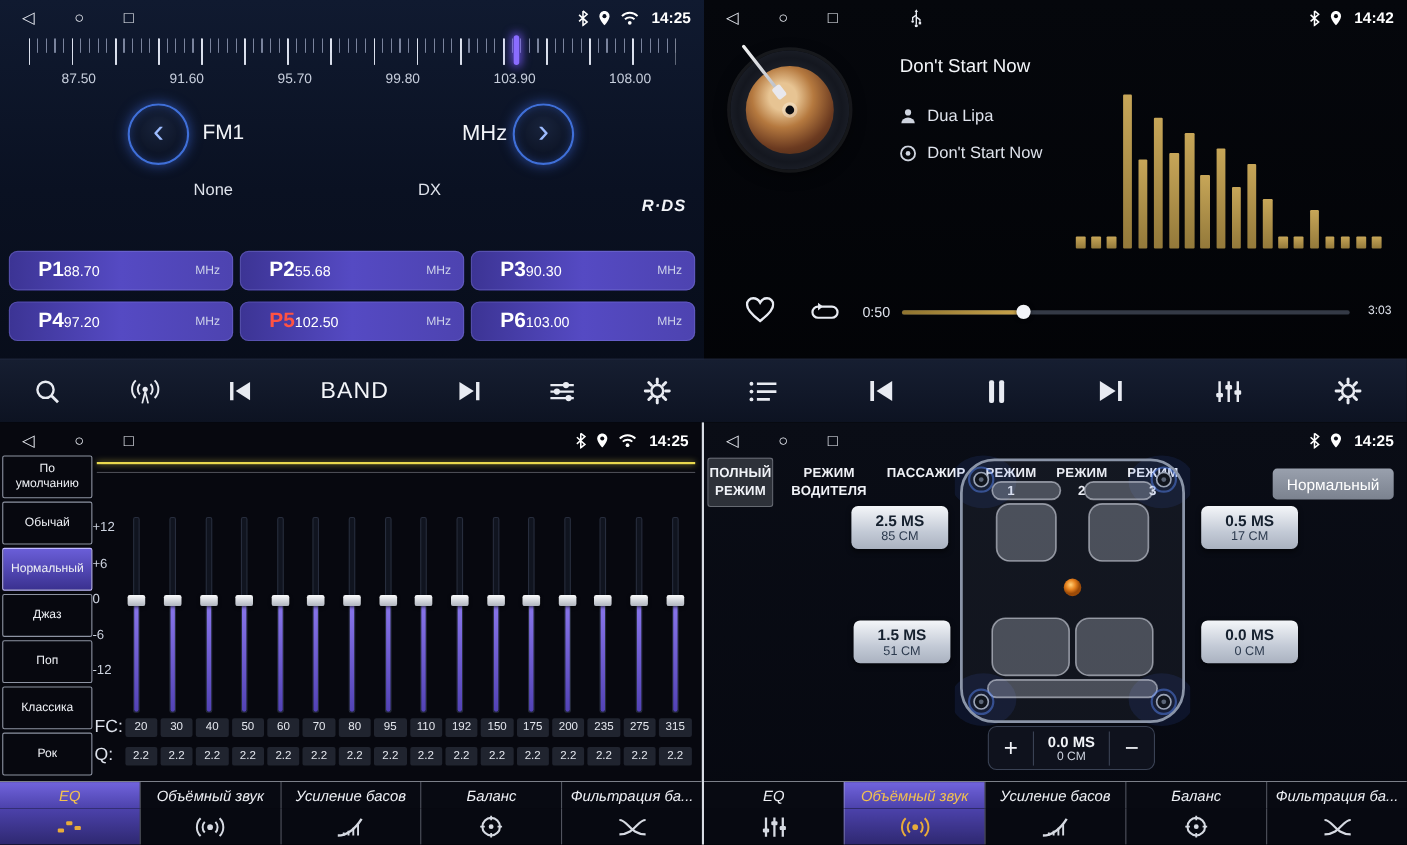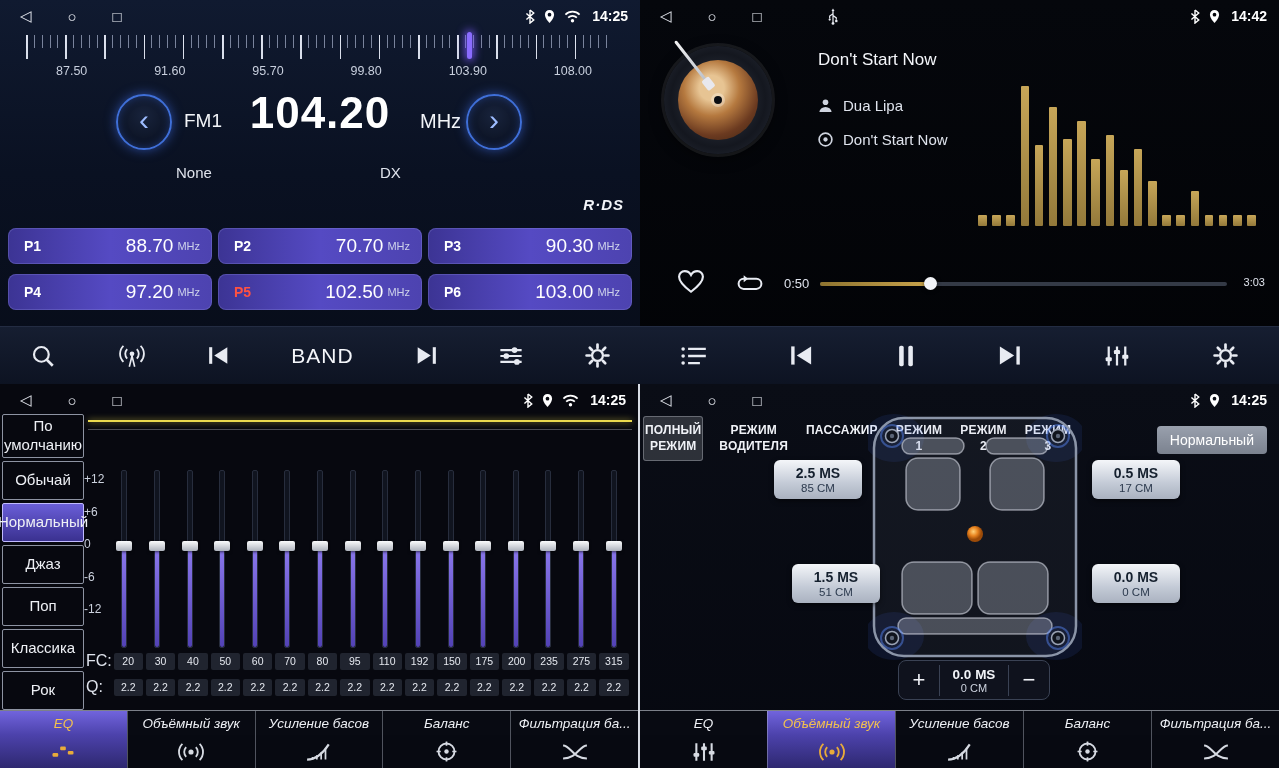--- a/index.html
+++ b/index.html
@@ -43,31 +43,31 @@
     display:flex; align-items:center; justify-content:center; padding-bottom:5px; cursor:pointer;
     box-shadow:0 0 12px rgba(70,120,255,.55), inset 0 0 9px rgba(70,120,255,.35); }
   #tune-down { left:116px; top:8px; }
   #tune-up   { left:466px; top:8px; }
   .band-name { position:absolute; left:184px; top:24px; font-size:19px; color:#f2f4f8; }
   .band-sub  { position:absolute; left:176px; top:78px; font-size:15px; color:#dfe3ec; }
   .freq-value{ position:absolute; left:232px; top:2px; width:176px; text-align:center;
     font-size:44px; font-weight:bold; letter-spacing:1px; color:#fff; }
   .freq-unit { position:absolute; left:420px; top:24px; font-size:20px; color:#f2f4f8; }
   .freq-mode { position:absolute; left:380px; top:78px; font-size:15px; color:#dfe3ec; }
-  .rds-badge { position:absolute; right:16px; top:196px; font-size:15px; font-weight:bold;
+  .rds-badge { position:absolute; right:16px; top:179px; font-size:15px; font-weight:bold;
     font-style:italic; letter-spacing:1px; color:#f2f4f8; }
   .presets { position:absolute; left:8px; right:8px; top:228px;
     display:grid; grid-template-columns:repeat(3,1fr); gap:10px 6px; }
   .preset { height:36px; border-radius:8px; cursor:pointer;
     background:linear-gradient(90deg,#3c3494 0%,#554ac3 50%,#4d43b0 100%);
     box-shadow:inset 0 0 0 1px rgba(150,150,230,.28);
     display:flex; align-items:center; padding:0 12px 0 16px; }
-  .p-label { font-size:14px; font-weight:bold; color:#fff; width:34px; }
+  .p-label { font-size:19px; font-weight:bold; color:#fff; width:34px;text-align:right; }
   .preset.active .p-label { color:#ff5242; }
-  .p-freq { flex:1; text-align:right; font-size:19px; color:#fff; }
+  .p-freq { flex:1; text-align:left; font-size:13px; color:#fff; }
   .p-unit { font-size:11px; color:#cdd2ea; margin-left:4px; }
   .toolbar { position:absolute; left:0; bottom:0; width:100%; height:58px;
     background:linear-gradient(180deg,#161e31 0%,#0d1322 100%); border-top:1px solid #232c42;
     display:flex; align-items:center; justify-content:space-around; color:#e8ebf2; }
   .tb { display:flex; align-items:center; justify-content:center; cursor:pointer; color:#e8ebf2; }
   .band-label { font-size:21px; letter-spacing:1px; color:#f4f6fa; }
 
   
   .album-art { position:absolute; left:24px; top:46px; width:108px; height:108px; border-radius:50%;
     background:radial-gradient(circle at 50% 50%, #262b36 0 30%, #14171f 62%, #2a2f3b 100%);
@@ -99,21 +99,21 @@
     background:linear-gradient(90deg,#8f7430,#c9a44c); }
   .progress-thumb { position:absolute; top:-5px; width:13px; height:13px; border-radius:50%;
     margin-left:-6px; background:#f2f4f8; box-shadow:0 0 4px rgba(0,0,0,.6); }
   .duration { position:absolute; right:14px; top:8px; font-size:11px; color:#dfe3ec; }
 
   
   .eq-sidebar { position:absolute; left:2px; top:30px; width:82px;
     display:flex; flex-direction:column; gap:3px; }
   .eq-preset { min-height:39px; border:1px solid #8d93a2; border-radius:2px; cursor:pointer;
     display:flex; align-items:center; justify-content:center; text-align:center;
-    font-size:15px; line-height:1.25; color:#eef0f5; padding:2px 3px; }
+    font-size:11px; line-height:1.25; color:#eef0f5; padding:2px 3px; }
   .eq-preset.active { background:linear-gradient(180deg,#6a5ed8,#3a3190); border-color:#c0baff; }
   .eq-curve  { position:absolute; left:88px; right:6px; top:36px; height:2px;
     background:#ead94e; box-shadow:0 0 6px rgba(234,217,78,.75); }
   .eq-curve2 { position:absolute; left:88px; right:6px; top:45px; height:1px;
     background:rgba(235,235,245,.3); }
   .db-scale { position:absolute; left:84px; top:88px; width:26px; height:144px;
     display:flex; flex-direction:column; justify-content:space-between;
     font-size:12px; color:#cdd3df; }
   .eq-sliders { position:absolute; left:108px; right:8px; top:86px; height:178px; display:flex; }
   .eq-slider { flex:1; position:relative; cursor:pointer; }
@@ -155,21 +155,21 @@
   .normal-btn { position:absolute; right:12px; top:42px; padding:6px 13px; border:none;
     border-radius:4px; background:linear-gradient(180deg,#99a0ad,#7b828f); color:#fff;
     font-size:14px; cursor:pointer; font-family:inherit; }
   .car-area { position:absolute; left:228px; top:28px; width:214px; height:250px; }
   .delay-box { position:absolute; width:88px; padding:5px 4px; border-radius:6px; cursor:pointer;
     background:linear-gradient(180deg,#f4f6f9 0%,#c3cad6 60%,#aab2c0 100%);
     text-align:center; box-shadow:0 2px 5px rgba(0,0,0,.5); }
   .delay-ms { font-size:14px; font-weight:bold; color:#15202e; }
   .delay-cm { font-size:11.5px; color:#2c3a4e; margin-top:1px; }
   #delay-fl { left:134px; top:76px; }  #delay-fr { left:452px; top:76px; }
-  #delay-rl { left:152px; top:180px; } #delay-rr { left:452px; top:180px; }
+  #delay-rl { left:136px; top:180px; } #delay-rr { left:452px; top:180px; }
   .center-adjust { position:absolute; left:258px; top:276px; width:152px; height:40px;
     background:rgba(16,20,30,.92); border:1px solid #3a4254; border-radius:8px;
     display:flex; align-items:center; }
   .ca-btn { width:40px; text-align:center; font-size:22px; line-height:1; color:#f0f2f7; cursor:pointer; }
   .ca-vals { flex:1; text-align:center; padding:2px 0;
     border-left:1px solid #3a4254; border-right:1px solid #3a4254; }
   .ca-ms { font-size:13.5px; font-weight:bold; color:#f2f4f8; }
   .ca-cm { font-size:11px; color:#cdd3df; }
 </style>
 </head>
@@ -213,38 +213,37 @@
           <span>108.00</span>
       </div>
     </div>
 
     <div class="radio-main">
       <button class="round-btn" id="tune-down">
           <span>‹</span>
         </button>
       <div class="band-name">FM1</div>
       <div class="band-sub">None</div>
-      <div class="freq-value">104.20</div>
       <div class="freq-unit">MHz</div>
       <div class="freq-mode">DX</div>
       <button class="round-btn" id="tune-up">
           <span>›</span>
         </button>
     </div>
     <div class="rds-badge">R·DS</div>
 
     <div class="presets">
       <div class="preset">
           <span class="p-label">P1</span>
           <span class="p-freq">88.70</span>
           <span class="p-unit">MHz</span>
         </div>
         <div class="preset">
           <span class="p-label">P2</span>
-          <span class="p-freq">70.70</span>
+          <span class="p-freq">55.68</span>
           <span class="p-unit">MHz</span>
         </div>
         <div class="preset">
           <span class="p-label">P3</span>
           <span class="p-freq">90.30</span>
           <span class="p-unit">MHz</span>
         </div>
         <div class="preset">
           <span class="p-label">P4</span>
           <span class="p-freq">97.20</span>

